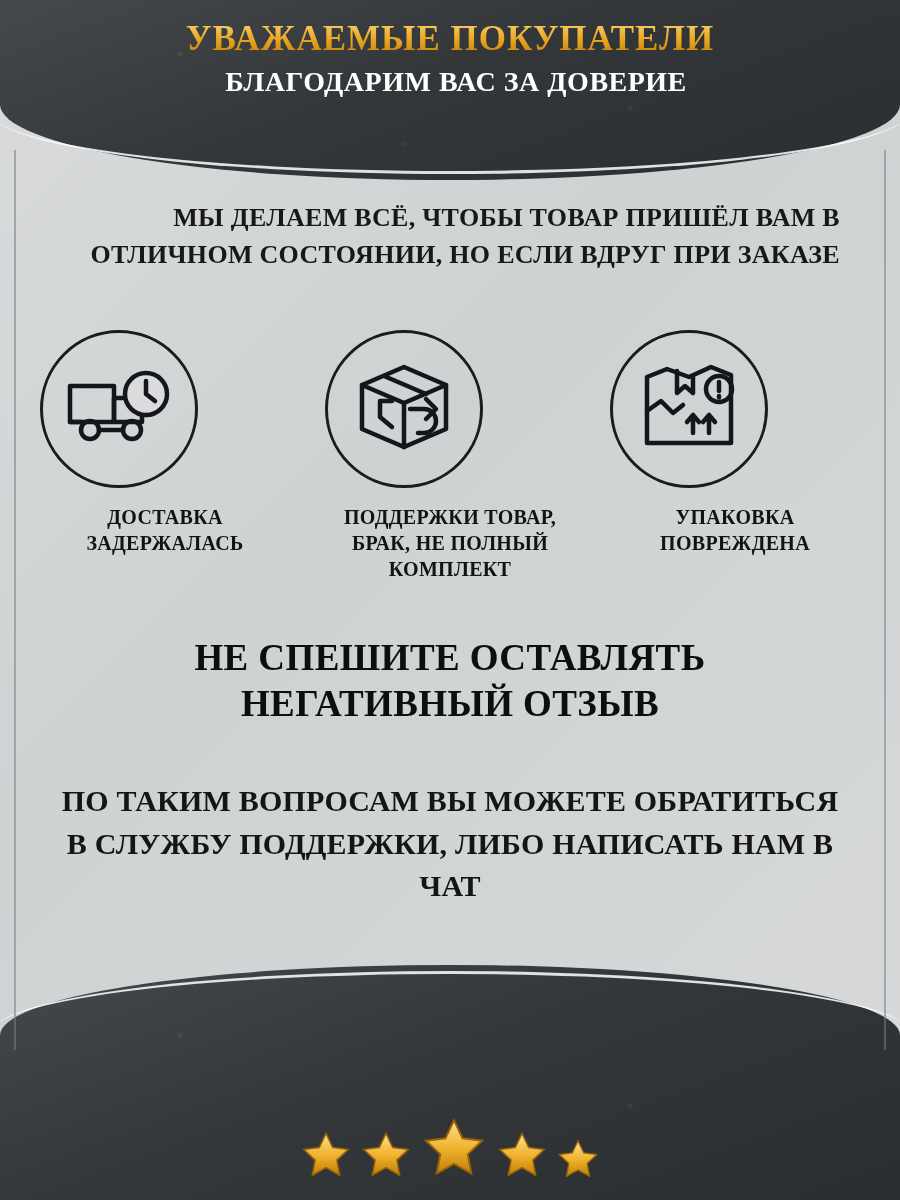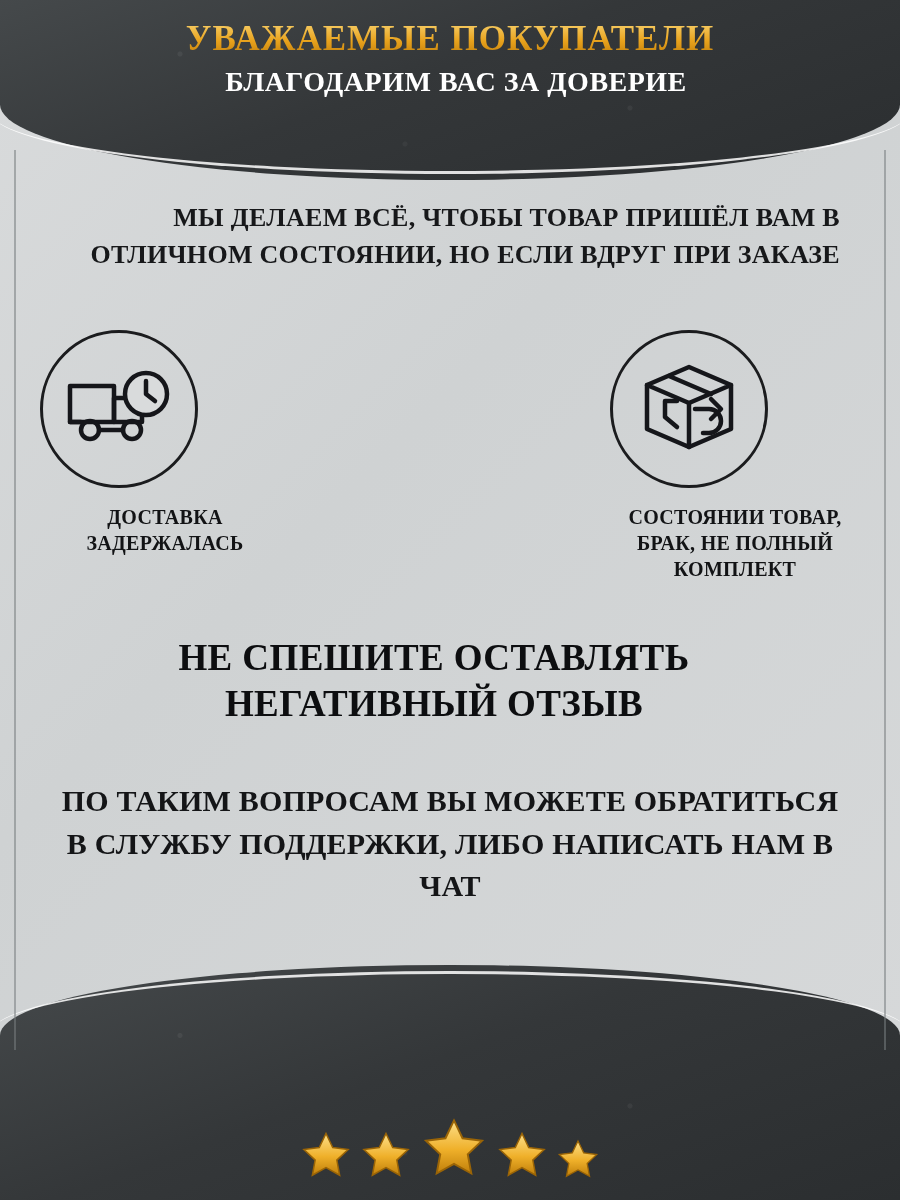--- a/index.html
+++ b/index.html
@@ -148,21 +148,21 @@
     font-weight: bold;
     line-height: 1.3;
     color: #121315;
     text-align: center;
     letter-spacing: 0.3px;
   }
 
   .big-headline {
     position: absolute;
     top: 635px;
-    left: 44px;
+    left: 60px;
     width: 780px;
     text-align: center;
     font-size: 37px;
     font-weight: bold;
     line-height: 1.25;
     color: #0d0e10;
     letter-spacing: 0.4px;
   }
 
   .support-text {
@@ -246,23 +246,38 @@
         <svg width="112" height="104" viewBox="0 0 112 104" fill="none" stroke="#15161a" stroke-width="4.5" stroke-linecap="round" stroke-linejoin="round">
           <path d="M14 28 L56 10 L98 28 L56 46 Z"></path>
           <path d="M14 28 v44 l42 18 V46"></path>
           <path d="M98 28 v44 L56 90"></path>
           <path d="M36 19 L78 37"></path>
           <path d="M44 44 h-12 v16 l12 10"></path>
           <path d="M62 52 h14 a12 12 0 0 1 0 24 h-6"></path>
           <path d="M78 62 l10 -10 -10 -10"></path>
         </svg>
       </div>
-      <div class="icon-label">СОСТОЯНИИ ТОВАР, БРАК, НЕ ПОЛНЫЙ КОМПЛЕКТ</div>
+      <div class="icon-label">ПОДДЕРЖКИ ТОВАР, БРАК, НЕ ПОЛНЫЙ КОМПЛЕКТ</div>
     </div>
 
+    <div class="icon-col">
+      <div class="circle">
+        <svg width="104" height="100" viewBox="0 0 104 100" fill="none" stroke="#15161a" stroke-width="4.5" stroke-linecap="round" stroke-linejoin="round">
+          <path d="M10 18 L30 10 L52 18 L74 8 L94 16 v68 H10 Z"></path>
+          <path d="M40 12 v22 l8 -7 8 7 V18"></path>
+          <path d="M10 52 l14 -10 12 12 10 -8"></path>
+          <circle cx="82" cy="30" r="13"></circle>
+          <path d="M82 23 v9"></path>
+          <path d="M82 37 v1.5"></path>
+          <path d="M56 74 v-18 l-6 7 M56 56 l6 7"></path>
+          <path d="M72 74 v-18 l-6 7 M72 56 l6 7"></path>
+        </svg>
+      </div>
+      <div class="icon-label">УПАКОВКА ПОВРЕЖДЕНА</div>
+    </div>
 
   </div>
 
   <div class="big-headline">НЕ СПЕШИТЕ ОСТАВЛЯТЬ НЕГАТИВНЫЙ ОТЗЫВ</div>
 
   <div class="support-text">ПО ТАКИМ ВОПРОСАМ ВЫ МОЖЕТЕ ОБРАТИТЬСЯ В СЛУЖБУ ПОДДЕРЖКИ, ЛИБО НАПИСАТЬ НАМ В ЧАТ</div>
 
 
   <div class="stars">
     <svg class="star" width="54" height="52" viewBox="0 0 24 24">

